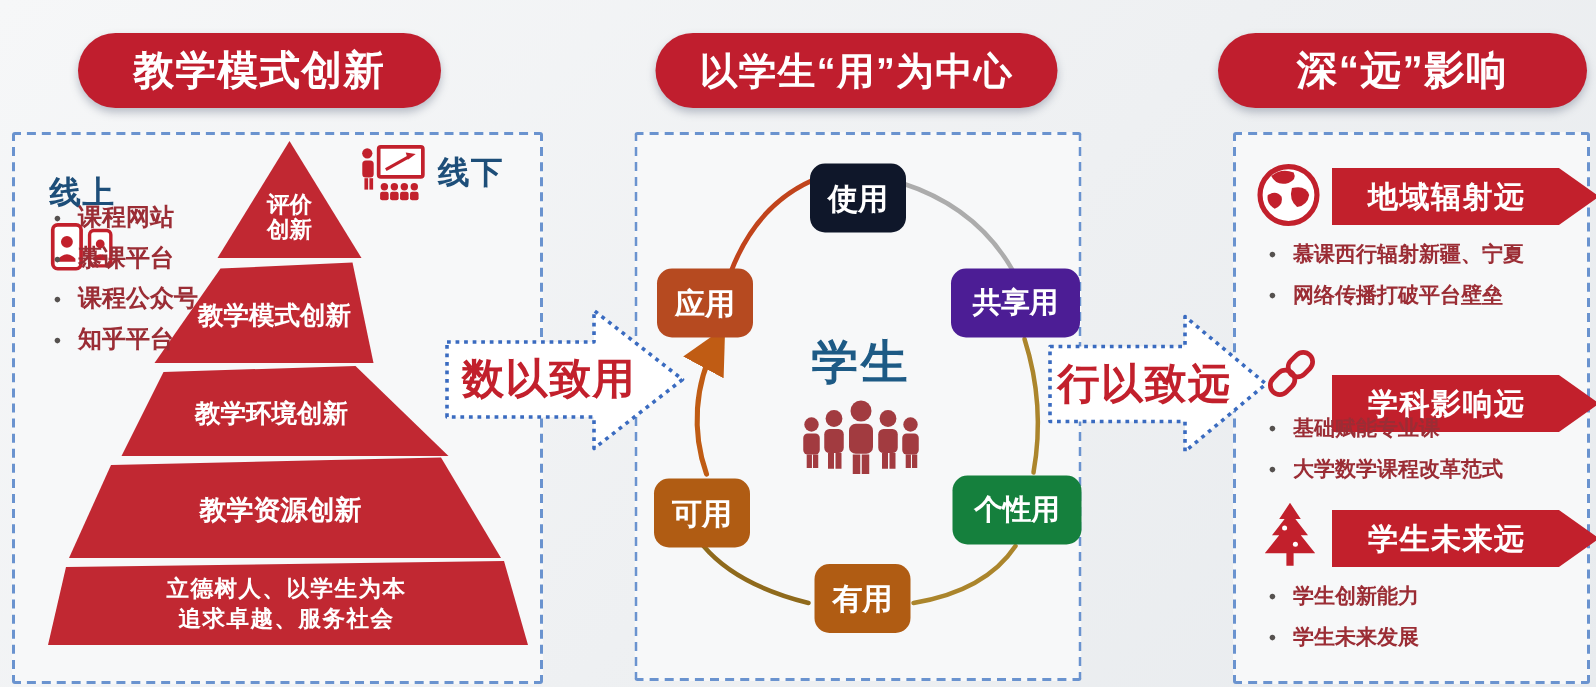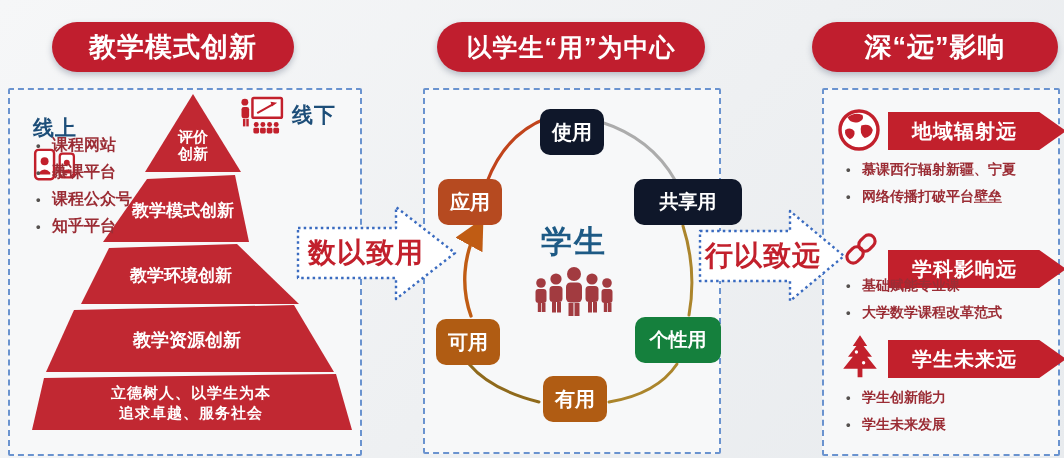--- a/index.html
+++ b/index.html
@@ -128,21 +128,21 @@
       </defs>
       <path d="M62,92 Q80,44 122,28" stroke="#c1441c" stroke-width="3.2" fill="none" stroke-linecap="round"></path>
       <path d="M176,32 Q226,48 250,90" stroke="#acacac" stroke-width="3" fill="none" stroke-linecap="round"></path>
       <path d="M258,136 Q272,180 264,225" stroke="#ab852c" stroke-width="3" fill="none" stroke-linecap="round"></path>
       <path d="M252,274 Q232,304 184,312" stroke="#ab852c" stroke-width="3" fill="none" stroke-linecap="round"></path>
       <path d="M114,312 Q66,300 44,274" stroke="#8f6a1c" stroke-width="3" fill="none" stroke-linecap="round"></path>
       <path d="M46,226 C36,198 38,166 52,140" stroke="#c05c14" stroke-width="3.4" fill="none" stroke-linecap="round" marker-end="url(#ah)"></path>
     </svg>
 
     <div class="node" style="left: 115px; top: 19px; width: 64px; height: 46px; font-size: 20px; background-color: #0f172a;">使用</div>
-    <div class="node" style="left: 209px; top: 89px; width: 108px; height: 46px; font-size: 19px; background-color: #0f172a;">共享用</div>
+    <div class="node" style="left: 209px; top: 89px; width: 86px; height: 46px; font-size: 19px; background-color: #4c1d95;">共享用</div>
     <div class="node" style="left: 210px; top: 227px; width: 86px; height: 46px; font-size: 19px; background-color: #15803d;">个性用</div>
     <div class="node" style="left: 118px; top: 286px; width: 64px; height: 46px; font-size: 20px; background-color: rgb(176, 92, 19);">有用</div>
     <div class="node" style="left: 11px; top: 229px; width: 64px; height: 46px; font-size: 20px; background-color: rgb(176, 92, 19);">可用</div>
     <div class="node" style="left: 13px; top: 89px; width: 64px; height: 46px; font-size: 20px; background-color: rgb(182, 74, 32);">应用</div>
 
     <div class="abs" style="left:99px;top:132px;width:100px;height:40px;display:flex;align-items:center;justify-content:center;color:#1d5a85;font-size:31px;font-weight:bold;letter-spacing:2px;z-index:3;">学生</div>
     <span class="abs" style="left:107px;top:176px;z-index:3;">
       <svg width="84" height="54" viewBox="0 0 84 54" fill="#a23b40">
         <circle cx="9" cy="17" r="4.8"></circle>
           <rect x="3.5" y="23" width="11" height="14" rx="3"></rect>

